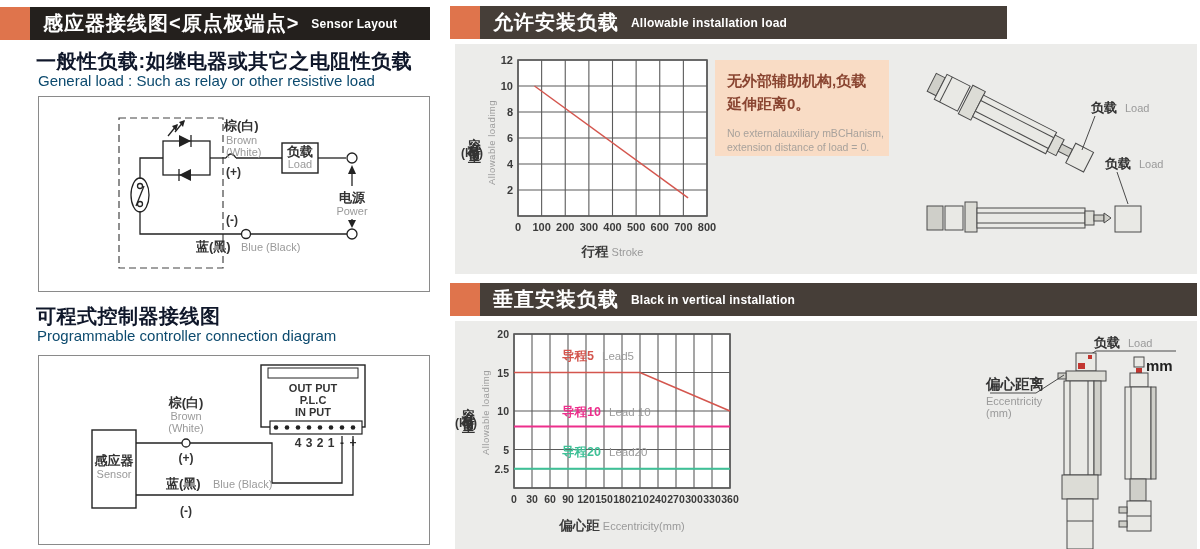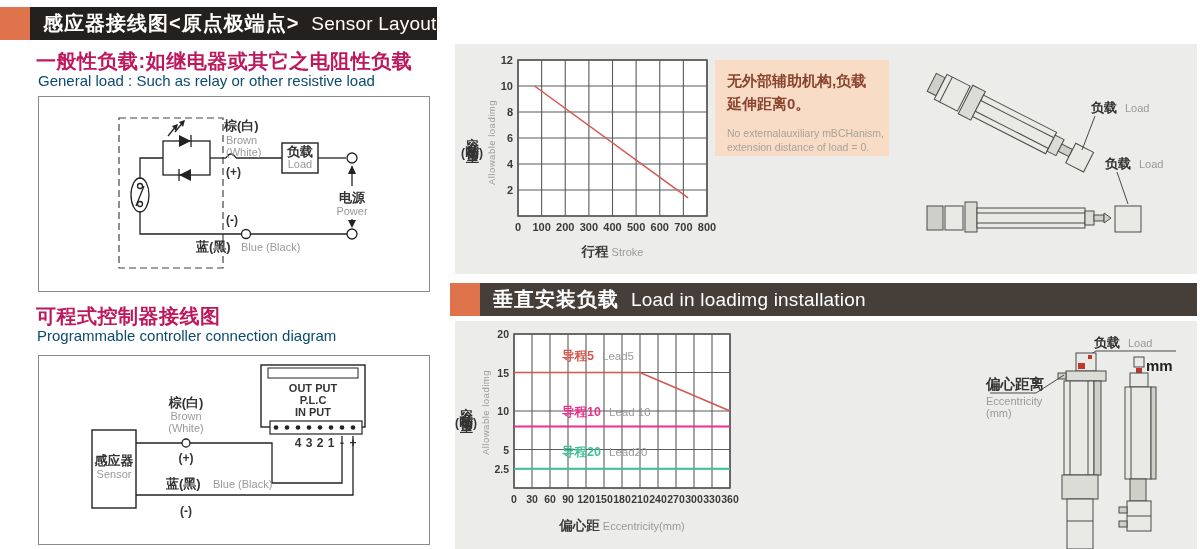--- a/index.html
+++ b/index.html
@@ -5,41 +5,41 @@
   *{margin:0;padding:0;box-sizing:border-box}
   html,body{background:#fff}
   body{font-family:"Liberation Sans","DejaVu Sans",sans-serif;color:#222}
   .page{position:relative;width:1200px;height:549px;background:#fff;overflow:hidden}
 
   
   .hdr{position:absolute;display:flex;align-items:stretch;height:33px}
   .hdr .sq{width:30px;background:#df744c;flex:0 0 30px}
   .hdr .bar{flex:1;display:flex;align-items:center;color:#fff;padding-left:13px;gap:12px;white-space:nowrap}
   .hdr .zh{font-size:20px;font-weight:bold;letter-spacing:1px}
-  .hdr .en{font-size:19px;font-weight:normal;letter-spacing:.2px}
+  .hdr .en{font-size:12px;font-weight:bold;letter-spacing:.2px}
   .bar-left{background:#24201d}
   .bar-right{background:#463e38}
 
   
-  .sec-zh{position:absolute;font-size:20px;font-weight:bold;color:#be185d;letter-spacing:.5px;white-space:nowrap}
+  .sec-zh{position:absolute;font-size:20px;font-weight:bold;color:#0f172a;letter-spacing:.5px;white-space:nowrap}
   .sec-en{position:absolute;font-size:15px;color:#0c4a6e;white-space:nowrap}
 
   .cpanel{position:absolute;background:#fff;border:1px solid #8a8a8a}
 
   
   .panel{position:absolute;background:#ececea}
 
   
   .note{position:absolute;background:#f9dcc5;padding:10px 3px 8px 12px}
   .note .zh{color:#8a4531;font-weight:bold;font-size:15px;line-height:1.5;white-space:nowrap}
   .note .en{color:#a8a29c;font-size:10.5px;line-height:1.3;margin-top:12px;white-space:nowrap}
 
   
   .ylab{position:absolute;display:flex;flex-direction:row;align-items:center;gap:3px}
-  .ylab .col{display:flex;flex-direction:column;align-items:center}
+  .ylab .col{display:flex;flex-direction:column;}
   .ylab .zh{writing-mode:vertical-rl;font-size:13px;font-weight:bold;color:#333;letter-spacing:4px}
   .ylab .kg{font-size:12px;font-weight:bold;color:#333;margin-top:3px}
   .ylab .en{writing-mode:vertical-rl;transform:rotate(180deg);font-size:9.5px;color:#9c9c9c;letter-spacing:.5px}
 
   svg{position:absolute;overflow:visible}
   .w{stroke:#222;stroke-width:1.3;fill:none}
   .thin{stroke:#4a4a4a;stroke-width:1;fill:none}
   .ct-zh{font-size:13px;font-weight:bold;fill:#333}
   .ct-en{font-size:11px;fill:#9a9a9a}
   .ct-sign{font-size:12px;font-weight:bold;fill:#333}
@@ -157,20 +157,27 @@
 
     <text class="ct-zh" x="148" y="52" text-anchor="middle">棕(白)</text>
     <text class="ct-en" x="148" y="65" text-anchor="middle">Brown</text>
     <text class="ct-en" x="148" y="77" text-anchor="middle">(White)</text>
     <text class="ct-sign" x="148" y="107" text-anchor="middle">(+)</text>
     <text class="ct-zh" x="128" y="133">蓝(黑)</text>
     <text class="ct-en" x="175" y="133">Blue (Black)</text>
     <text class="ct-sign" x="148" y="160" text-anchor="middle">(-)</text>
   </svg>
 
+  <div class="hdr" style="left:450px;top:6px;width:557px">
+    <div class="sq"></div>
+    <div class="bar bar-right">
+      <span class="zh">允许安装负载</span>
+      <span class="en">Allowable installation load</span>
+    </div>
+  </div>
 
   <div class="panel" style="left:455px;top:44px;width:742px;height:230px"></div>
 
   <div class="ylab" style="left:461px;top:88px;height:110px">
     <div class="col">
       <span class="zh">容许荷重</span>
       <span class="kg">(kg)</span>
     </div>
     <span class="en">Allowable loadimg</span>
   </div>
@@ -250,21 +257,21 @@
     </g>
     <line class="thin" x1="192" y1="124" x2="203" y2="156"></line>
     <text class="ct-zh" x="180" y="120">负载</text>
     <text class="ct-en" x="214" y="120">Load</text>
   </svg>
 
   <div class="hdr" style="left:450px;top:283px;width:747px">
     <div class="sq"></div>
     <div class="bar bar-right">
       <span class="zh">垂直安装负载</span>
-      <span class="en">Load in loadimg installation</span>
+      <span class="en">Black in vertical installation</span>
     </div>
   </div>
 
   <div class="panel" style="left:455px;top:321px;width:742px;height:228px"></div>
 
   <div class="ylab" style="left:455px;top:358px;height:110px">
     <div class="col">
       <span class="zh">容许荷重</span>
       <span class="kg">(kg)</span>
     </div>

